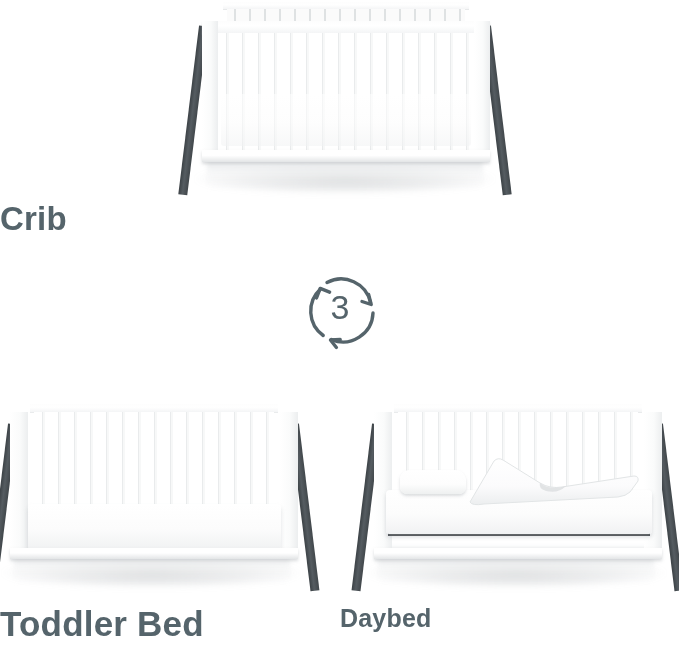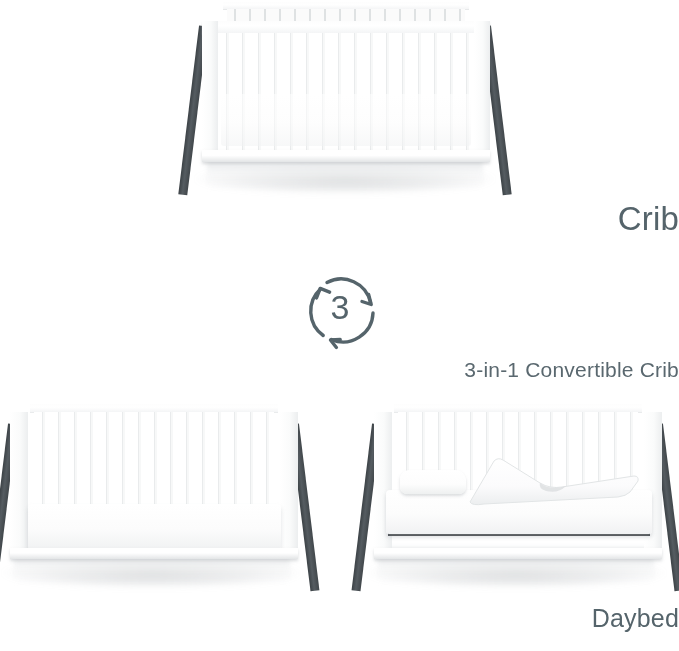--- a/index.html
+++ b/index.html
@@ -96,24 +96,24 @@
   .floor-glow {
     position: absolute;
     background: linear-gradient(to bottom, rgba(222,225,227,0.85) 0%, rgba(243,244,245,0.55) 55%, rgba(255,255,255,0) 100%);
     filter: blur(2px);
   }
 
   
   .label {
     position: absolute;
     color: #55646b;
-    font-weight: 400;
+    font-weight: 700;
     letter-spacing: 0.2px;
     white-space: nowrap;
-    text-align: right;
+    text-align: left;
   }
   .label-crib {
     font-size: 33px;
     left: 0; right: 0;
     top: 200px;
   }
   .label-caption {
     font-size: 21px;
     left: 0; right: 0;
     top: 358px;
@@ -190,21 +190,20 @@
         <path d="M 77 47 A 30 30 0 0 1 35.5 73.6"></path>
         <path d="M 44.2 73.5 L 34.5 74 L 40.4 81.5"></path>
 
         <path d="M 27.2 69.5 A 30 30 0 0 1 24.5 23"></path>
         <path d="M 20.5 32 L 24.2 22.4 L 33.6 26.2"></path>
       </g>
     </svg>
     <div class="cycle-num">3</div>
   </div>
 
-  <div class="label label-caption">3-in-1 Convertible Crib</div>
 
   <div class="furniture" style="left:-6px; top:398px; width:320px; height:196px;">
 
     <div class="shadow" style="left:8px; top:160px; width:300px; height:30px;"></div>
     <div class="floor-glow" style="left:20px; top:150px; width:276px; height:36px;"></div>
 
     <div class="leg" style="left:14px; top:26px; width:9px; height:168px; transform-origin:top center; transform:rotate(7deg);"></div>
     <div class="leg" style="left:296px; top:26px; width:9px; height:168px; transform-origin:top center; transform:rotate(-7deg);"></div>
 
     <div class="railH top" style="left:36px; top:6px; width:248px; height:8px; box-shadow:0 1px 0 #e9ebec;"></div>
@@ -212,20 +211,21 @@
     <div class="postV" style="left:16px; top:14px; width:18px; height:146px;"></div>
     <div class="postV" style="left:286px; top:14px; width:18px; height:146px;"></div>
 
     <div class="slats" style="left:40px; top:14px; width:240px; height:94px;"></div>
 
     <div class="mattress" style="left:34px; top:106px; width:253px; height:45px; box-shadow:0 3px 4px rgba(180,185,188,0.40);"></div>
 
     <div class="railH" style="left:16px; top:150px; width:288px; height:11px; box-shadow:0 2px 3px rgba(175,180,184,0.45);"></div>
   </div>
 
+  <div class="label label-toddler">Toddler Bed</div>
 
   <div class="furniture" style="left:358px; top:398px; width:320px; height:196px;">
 
     <div class="shadow" style="left:8px; top:160px; width:300px; height:30px;"></div>
     <div class="floor-glow" style="left:20px; top:150px; width:276px; height:36px;"></div>
 
     <div class="leg" style="left:14px; top:26px; width:9px; height:168px; transform-origin:top center; transform:rotate(7deg);"></div>
     <div class="leg" style="left:296px; top:26px; width:9px; height:168px; transform-origin:top center; transform:rotate(-7deg);"></div>
 
     <div class="railH top" style="left:36px; top:6px; width:248px; height:8px; box-shadow:0 1px 0 #e9ebec;"></div>

